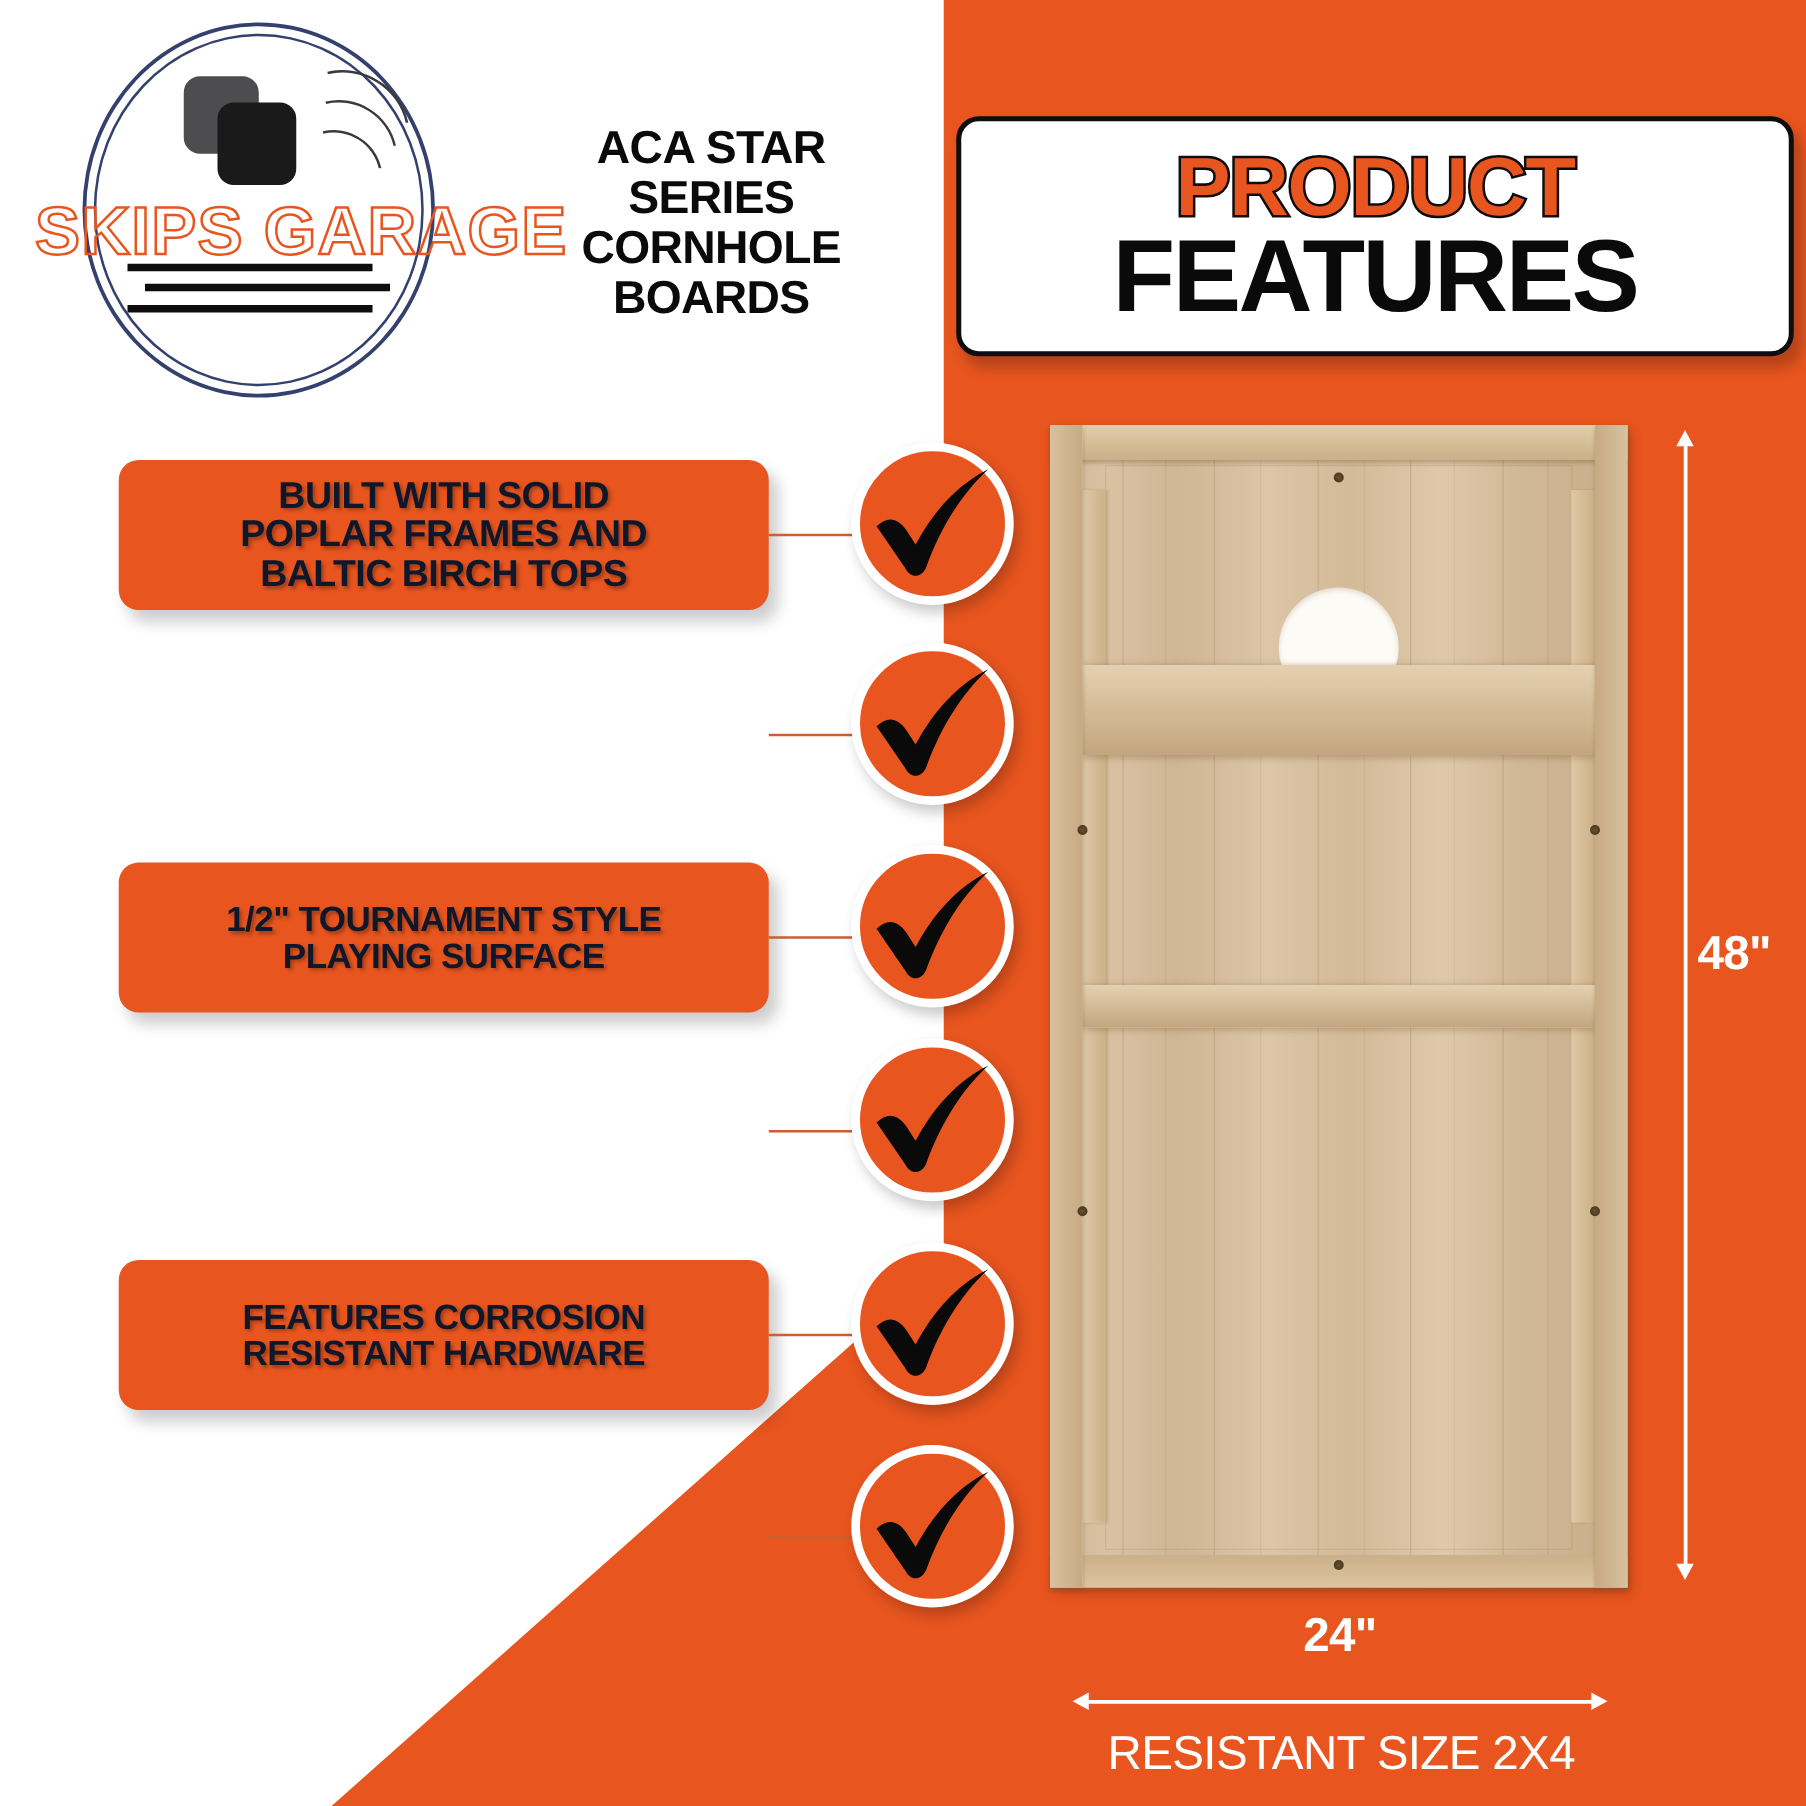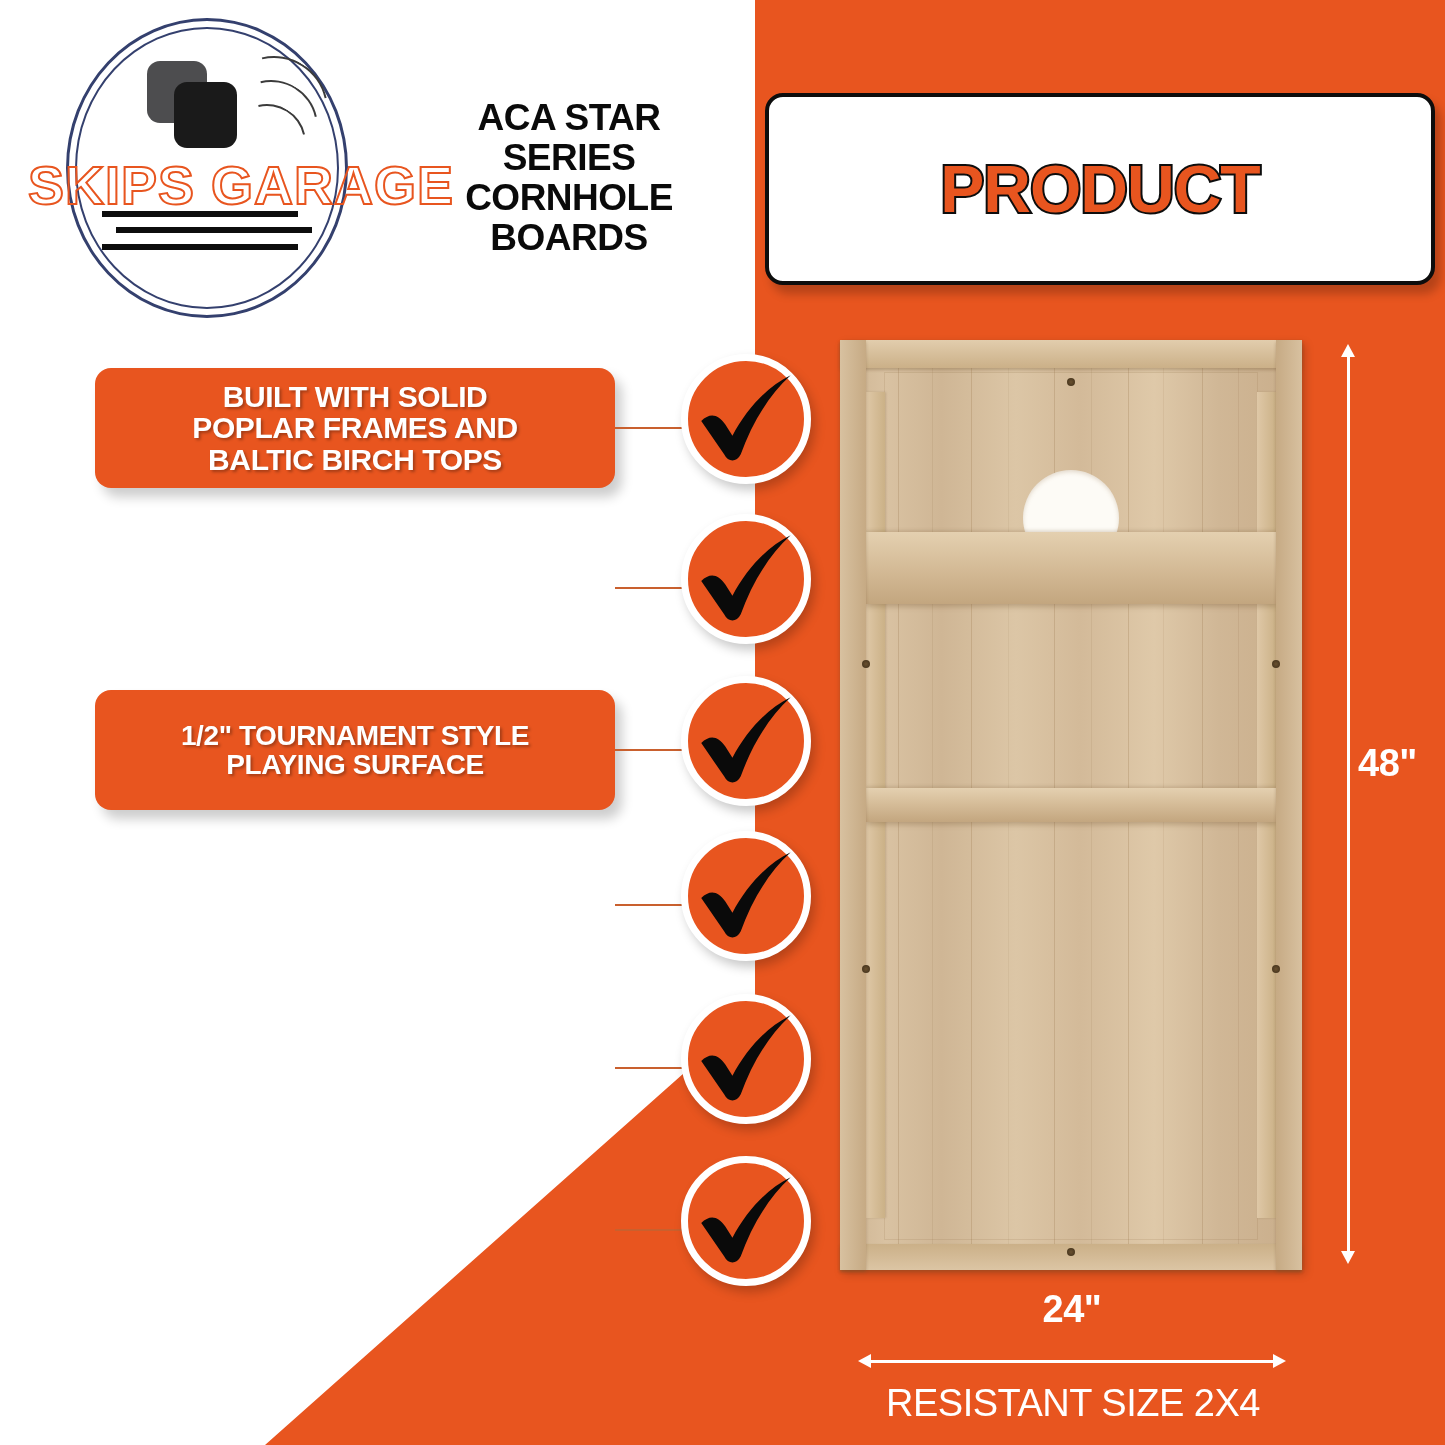--- a/index.html
+++ b/index.html
@@ -95,21 +95,21 @@
   .feature-row{ position:absolute; left:0; width:830px; height:120px; z-index:7; }
 
   .pill{
     position:absolute; left:95px; top:0; width:520px; height:100%;
     background:#E8551F; border-radius:16px;
     display:flex; align-items:center; justify-content:center;
     box-shadow:7px 9px 12px rgba(0,0,0,.20);
     padding:0 14px;
   }
   .pill-text{
-    color:#ffffff; text-align:center; font-weight:700;
+    color:#0f172a; text-align:center; font-weight:700;
     font-size:30px; line-height:1.04; letter-spacing:-0.4px;
     text-shadow:2px 2px 3px rgba(0,0,0,.30);
     white-space:pre-line;
   }
   .pill-text.sm{ font-size:28px; }
 
   .connector{
     position:absolute; left:615px; top:calc(50% - 1px);
     width:87px; height:2px; background:#c9602e;
   }
@@ -247,20 +247,21 @@
   <div class="logo-line lline3"></div>
 </div>
 
 <div id="product-title" style="white-space:pre-line">ACA STAR
 SERIES
 CORNHOLE
 BOARDS</div>
 
 <div id="header-banner">
   <div id="banner-line1">PRODUCT</div>
+  <div id="banner-line2">FEATURES</div>
 </div>
 
 <div class="feature-row" style="top:368px;">
   <div class="pill">
     <div class="pill-text">BUILT WITH SOLID
 POPLAR FRAMES AND
 BALTIC BIRCH TOPS</div>
   </div>
   <div class="connector"></div>
   <div class="check-badge">
@@ -295,20 +296,24 @@
 <div class="feature-row" style="top:845px;">
   <div class="connector"></div>
   <div class="check-badge">
     <svg viewBox="0 0 100 100">
       <path d="M6 52 C14 44 22 45 29 55 L36 66 C50 40 68 20 92 8 C70 28 54 56 44 84 C40 92 32 92 28 84 Z" fill="#0a0a0a"></path>
     </svg>
   </div>
 </div>
 
 <div class="feature-row" style="top:1008px;">
+  <div class="pill">
+    <div class="pill-text sm">FEATURES CORROSION
+RESISTANT HARDWARE</div>
+  </div>
   <div class="connector"></div>
   <div class="check-badge">
     <svg viewBox="0 0 100 100">
       <path d="M6 52 C14 44 22 45 29 55 L36 66 C50 40 68 20 92 8 C70 28 54 56 44 84 C40 92 32 92 28 84 Z" fill="#0a0a0a"></path>
     </svg>
   </div>
 </div>
 
 <div class="feature-row" style="top:1170px;">
   <div class="connector"></div>

